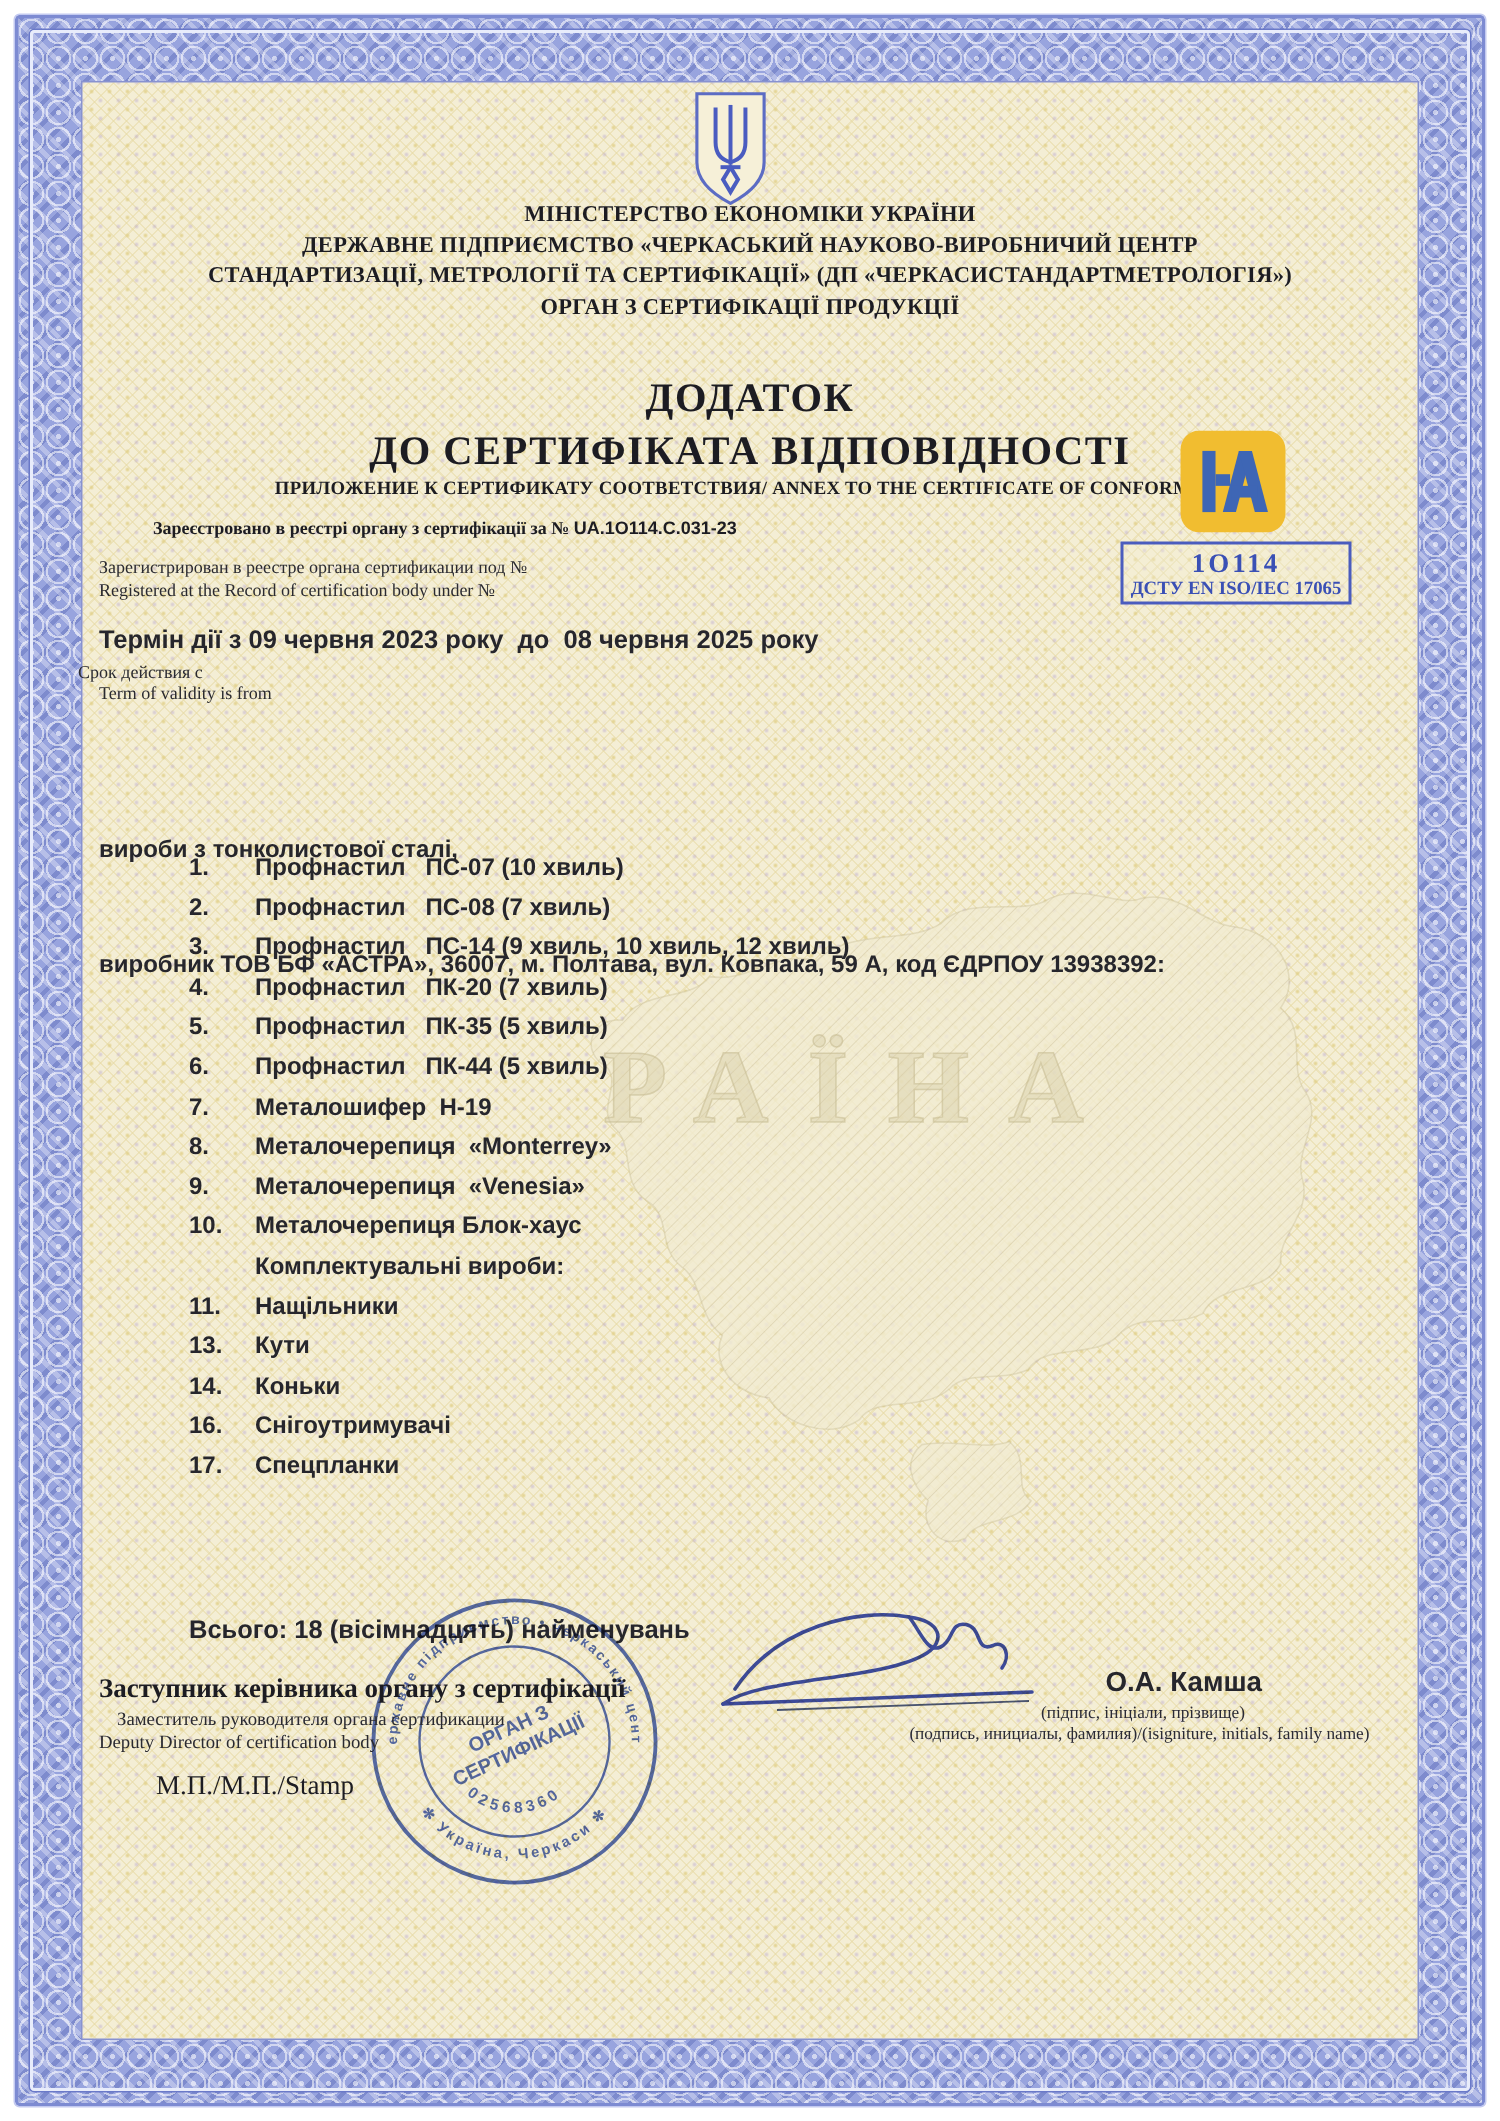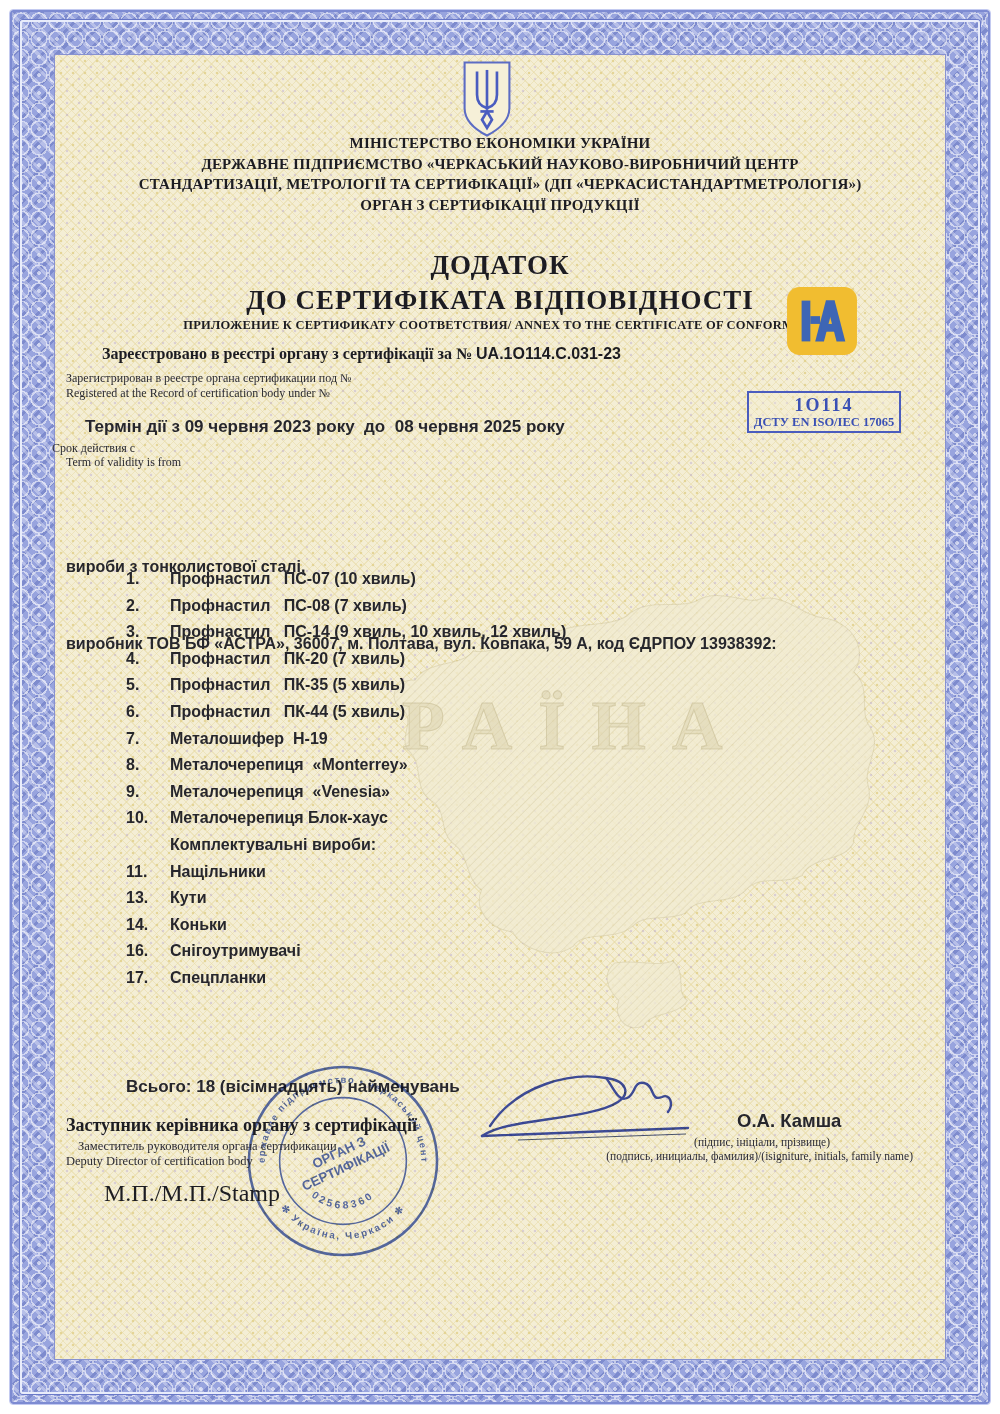--- a/index.html
+++ b/index.html
@@ -26,35 +26,35 @@
     background-position:0 0,6px 6px,0 0,0 0;
     border:1px solid #8892d0;}
   .abs{position:absolute;}
   .ctr{left:60px;right:60px;text-align:center;}
   .serifb{font-family:"Liberation Serif",serif;font-weight:bold;color:#1c1c22;}
   .sansb{font-family:"Liberation Sans",sans-serif;font-weight:bold;color:#26262c;}
   .small-sub{font-size:12px;line-height:14.5px;color:#2a2a30;}
   .hdr{font-size:15px;line-height:20.5px;letter-spacing:.2px;}
   .title1{font-size:27px;letter-spacing:1px;}
   .subtitle{font-size:12.5px;letter-spacing:.2px;}
-  .regmain{font-size:16px;padding-left:36px;}
+  .regmain{font-size:12px;padding-left:36px;}
   .regnum{font-family:"Liberation Sans",sans-serif;}
   .valmain{font-size:17px;white-space:pre;}
   .prod{font-size:16px;line-height:25.5px;white-space:pre-wrap;}
   .item-row{display:flex;height:26.6px;align-items:flex-start;}
   .item-num{width:28px;text-align:left;font:bold 16px "Liberation Sans",sans-serif;color:#26262c;}
   .item-text{margin-left:16px;font:bold 16px "Liberation Sans",sans-serif;color:#26262c;white-space:pre-wrap;}
   .total{font-size:17px;}
   .pos-ua{font-size:18px;}
   .sig-name{font-size:18.5px;}
   .cap{font-size:11.5px;color:#2a2a35;text-align:right;}
-  .mp{font-size:24px;color:#1c1c22;}
+  .mp{font-size:18px;color:#1c1c22;}
   
   .mark-box{left:786px;top:287px;width:72px;height:68px;}
-  .code-box{left:747px;top:391px;width:150px;height:38px;border:2px solid #4a5cbe;
+  .code-box{left:747px;top:361px;width:150px;height:38px;border:2px solid #4a5cbe;
     display:flex;flex-direction:column;align-items:center;justify-content:center;color:#3a50b5;
     background:rgba(244,238,213,.35);}
   .code-line1{font:bold 18px "Liberation Serif",serif;letter-spacing:2px;line-height:19px;}
   .code-line2{font:bold 12.5px "Liberation Serif",serif;line-height:14px;}
   
   .wm-text{left:402px;top:686px;font:bold 70px "Liberation Serif",serif;letter-spacing:26px;
     color:rgba(215,205,168,.42);-webkit-text-stroke:1px rgba(197,185,143,.55);}
   .stamp-wrap{left:244px;top:1062px;mix-blend-mode:multiply;opacity:.85;}
   .sig-wrap{left:478px;top:1068px;mix-blend-mode:multiply;}
 </style>
@@ -119,21 +119,21 @@
     <div class="code-line1">1О114</div>
     <div class="code-line2">ДСТУ EN ISO/ІЕС 17065</div>
   </div>
 
   <div class="abs serifb regmain" style="left:66px;top:345px;">
     <span>Зареєстровано в реєстрі органу з сертифікації за № </span><span class="regnum">UA.1О114.С.031-23</span>
   </div>
   <div class="abs small-sub" style="left:66px;top:371px;">Зарегистрирован в реестре органа сертификации под №</div>
   <div class="abs small-sub" style="left:66px;top:386px;">Registered at the Record of certification body under №</div>
 
-  <div class="abs sansb valmain" style="left:66px;top:417px;margin-left:19px;">Термін дії з 09 червня 2023 року  до  08 червня 2025 року</div>
+  <div class="abs sansb valmain" style="left:66px;top:417px;">Термін дії з 09 червня 2023 року  до  08 червня 2025 року</div>
   <div class="abs small-sub" style="left:52px;top:441px;">Срок действия с</div>
   <div class="abs small-sub" style="left:66px;top:455px;">Term of validity is from</div>
 
   <div class="abs sansb prod" style="left:66px;top:503px;">
     <div>вироби з тонколистової сталі,</div>
     <div>виробник ТОВ БФ «АСТРА», 36007, м. Полтава, вул. Ковпака, 59 А, код ЄДРПОУ 13938392:</div>
   </div>
 
   <div class="abs" style="left:126px;top:570px;">
       <div class="item-row">

